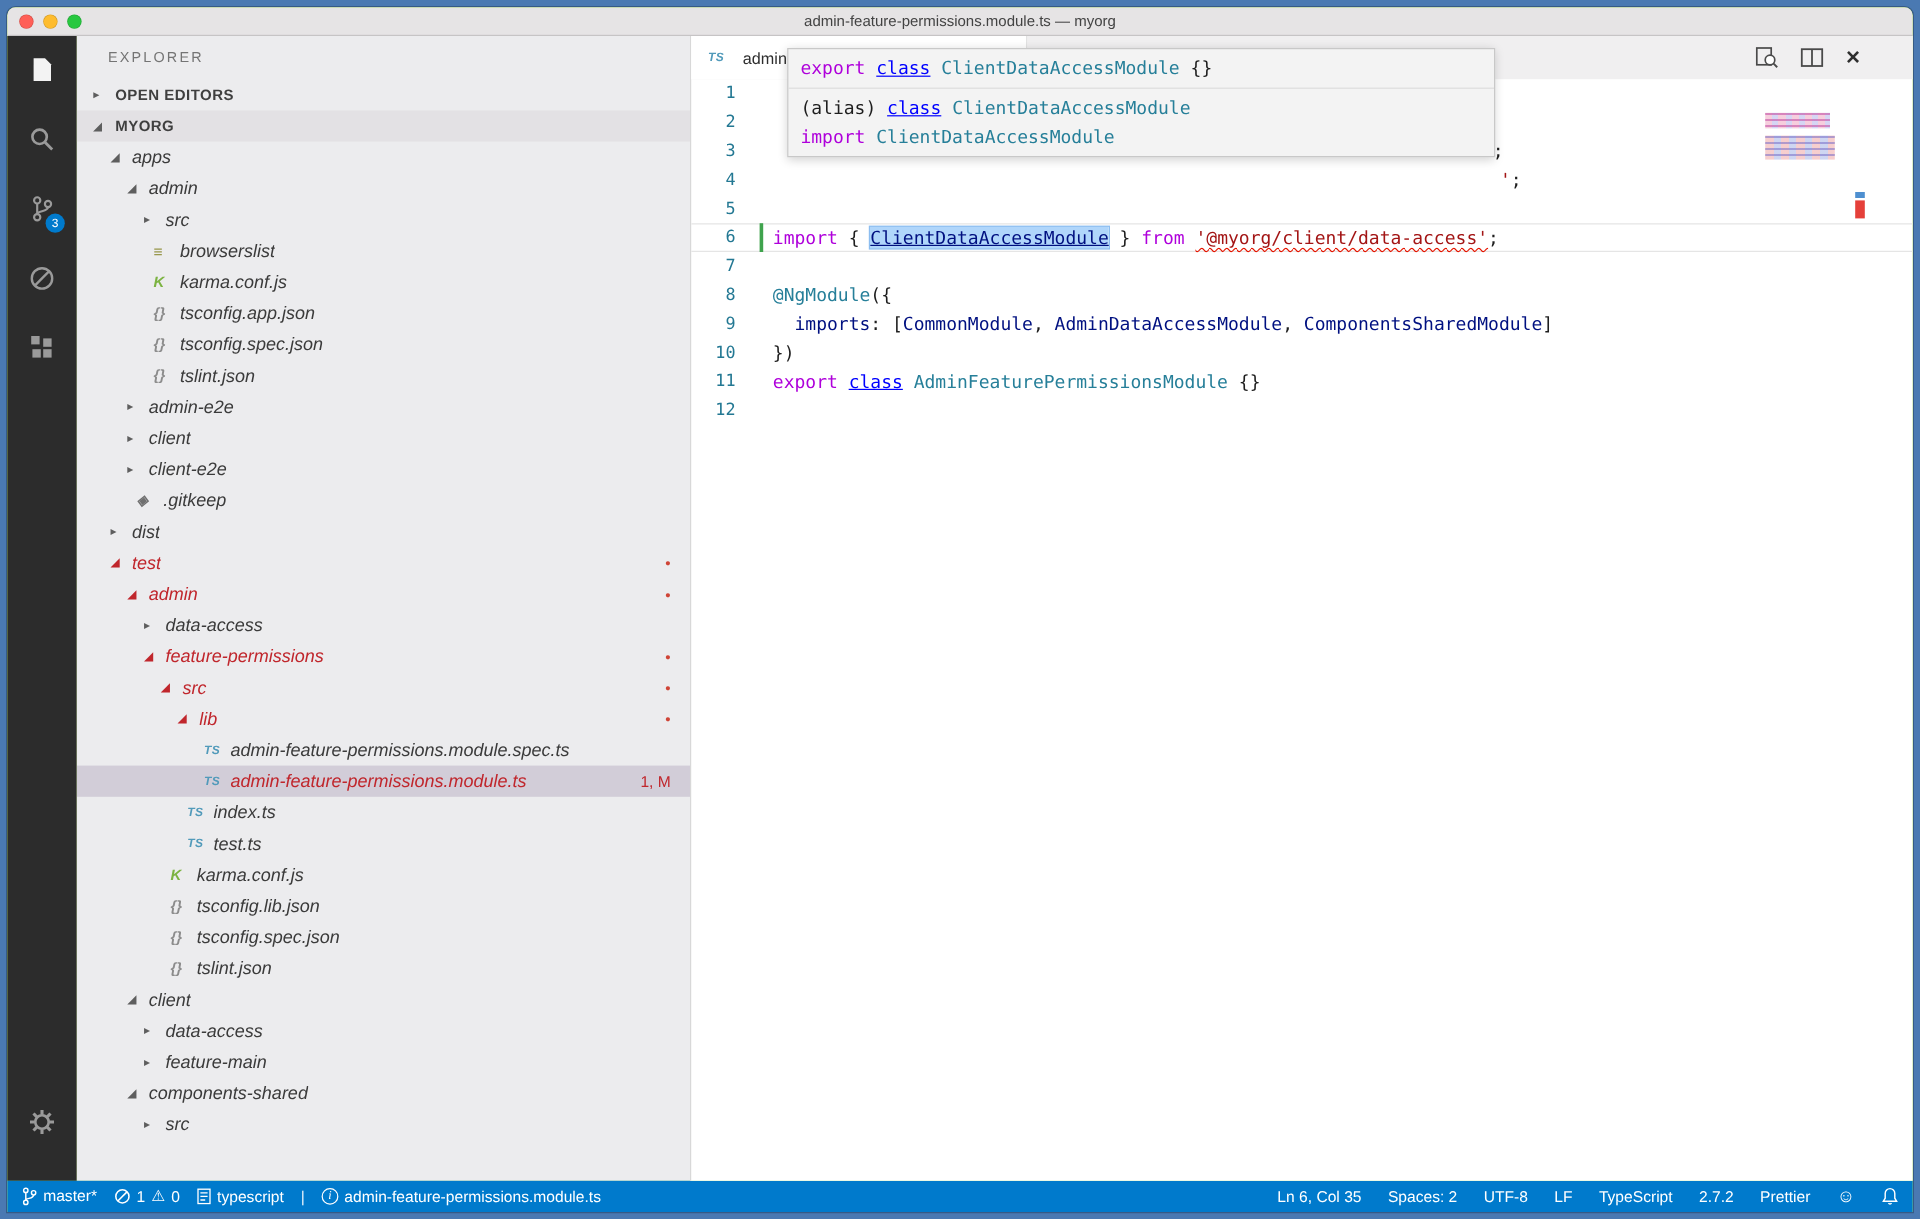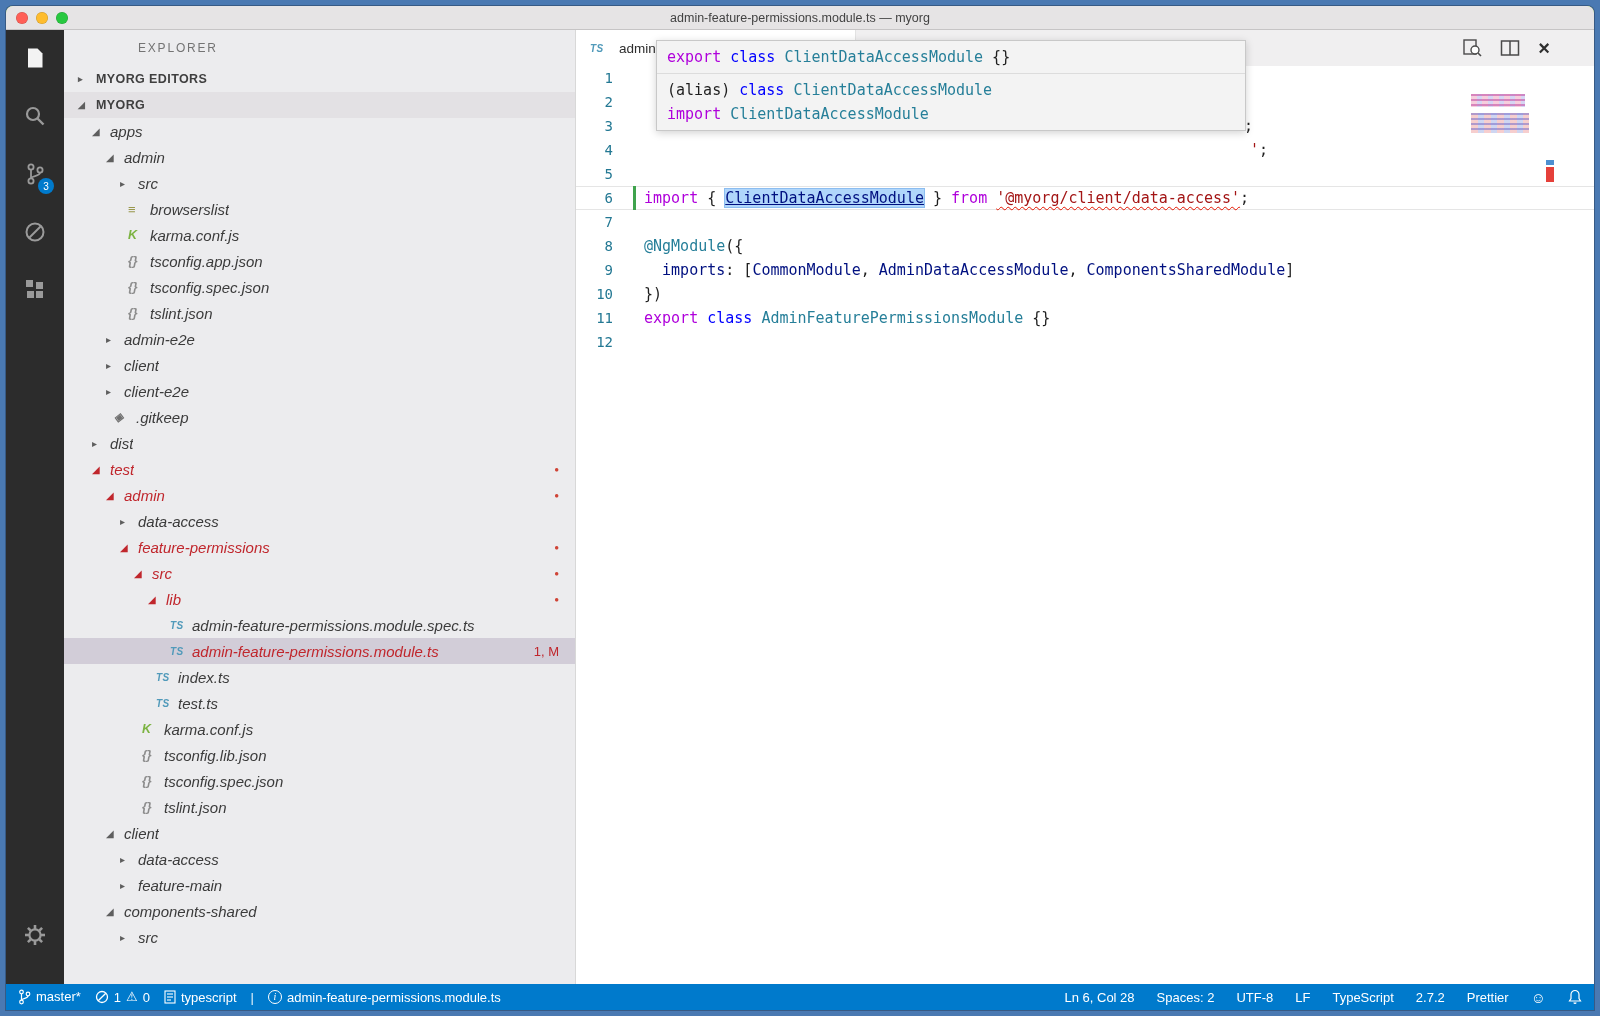--- a/index.html
+++ b/index.html
@@ -22,21 +22,21 @@
   
   .activitybar { width:58px; flex:none; background:#2c2c2c; display:flex; flex-direction:column; align-items:center; padding-top:13px; }
   .ab-item { width:30px; height:30px; margin-bottom:28px; display:flex; align-items:center; justify-content:center; position:relative; cursor:pointer; }
   .ab-gear { margin-top:auto; margin-bottom:34px; }
   .ab-badge { position:absolute; right:-4px; bottom:-5px; background:#007acc; color:#fff; font-size:10px;
     width:16px; height:16px; border-radius:50%; display:flex; align-items:center; justify-content:center; }
 
   
   .sidebar { width:511px; flex:none; background:#ececee; display:flex; flex-direction:column; font-size:15px; color:#3b3b3b; overflow:hidden; }
   .sidebar-header { height:36px; flex:none; display:flex; align-items:center; padding-left:26px;
-    font-size:12px; letter-spacing:1.8px; color:#747474;margin-left:48px; }
+    font-size:12px; letter-spacing:1.8px; color:#747474; }
   .section-row { height:26px; flex:none; display:flex; align-items:center; padding-left:14px;
     font-weight:bold; font-size:12.5px; color:#3f3f3f; letter-spacing:.4px; cursor:pointer; }
   .section-row.root { background:#e3e1e4; }
   .twistie { width:18px; flex:none; font-size:10px; color:#5e5e5e; }
   .section-row .twistie { font-size:9px; }
   .tree { flex:1; overflow:hidden; }
   .tree-row { height:26px; display:flex; align-items:center; padding-right:16px; cursor:pointer; }
   .tree-row.selected { background:#d2cdd8; }
   .tree-row.red .tlabel, .tree-row.red .twistie { color:#c0262c; }
   .file-sp { width:8px; flex:none; }
@@ -62,21 +62,21 @@
 
   .code { position:absolute; top:36px; left:0; right:0; bottom:0; overflow:hidden;
     font-family:"DejaVu Sans Mono","Liberation Mono",monospace; font-size:15px; }
   .code-line { height:24px; display:flex; align-items:center; position:relative; white-space:pre; }
   .code-line.current { box-shadow:inset 0 1px 0 #e5e5e5, inset 0 -1px 0 #e5e5e5; }
   .ln { width:37px; flex:none; text-align:right; color:#237893; font-size:14px; }
   .line-content { padding-left:31px; }
   .mod-bar { position:absolute; left:57px; top:0; bottom:0; width:3px; background:#3fa34d; }
 
   .tok.kw   { color:#af00db; }
-  .tok.kw2  { color:#0000ff; }
+  .tok.kw2  { color:#0000ff;text-decoration:underline; }
   .tok.type { color:#267f99; }
   .tok.ident{ color:#001080; }
   .tok.str  { color:#a31515; }
   .tok.plain{ color:#1e1e1e; }
   .tok.msg  { color:#2b2b2b; }
   .tok.selword { background:#b0d6fb; box-shadow:0 0 0 1px #8cbdf0; text-decoration:underline; }
   .tok.sq { text-decoration-line:underline; text-decoration-style:wavy; text-decoration-color:#e51400;
     text-decoration-thickness:1px; text-underline-offset:3px; text-decoration-skip-ink:none; }
 
   
@@ -178,21 +178,21 @@
           </g>
           <circle cx="13" cy="13" r="5.6" fill="none" stroke="#9a9a9a" stroke-width="2.2"></circle>
         </svg>
       </div>
     </div>
 
     <div class="sidebar">
       <div class="sidebar-header">EXPLORER</div>
       <div class="section-row">
         <span class="twistie">▸</span>
-        <span>MYORG EDITORS</span>
+        <span>OPEN EDITORS</span>
       </div>
       <div class="section-row root">
         <span class="twistie">◢</span>
         <span>MYORG</span>
       </div>
       <div class="tree">
           <div class="tree-row" style="padding-left: 28px;">
             <span class="twistie">◢</span>
             <span class="tlabel">apps</span>
           </div>
@@ -436,21 +436,21 @@
       <span>typescript</span>
     </div>
     <span class="sb-divider">|</span>
     <div class="sb-seg">
       <span class="info-icon">i</span>
       <span>admin-feature-permissions.module.ts</span>
     </div>
 
     <div class="sb-right">
       <span style="display:flex;gap:22px;">
-          <span class="sb-item">Ln 6, Col 28</span>
+          <span class="sb-item">Ln 6, Col 35</span>
           <span class="sb-item">Spaces: 2</span>
           <span class="sb-item">UTF-8</span>
           <span class="sb-item">LF</span>
           <span class="sb-item">TypeScript</span>
           <span class="sb-item">2.7.2</span>
           <span class="sb-item">Prettier</span>
         </span>
       <span class="smiley">☺</span>
       <span class="ea-icon">
         <svg width="14" height="16" viewBox="0 0 14 16">

